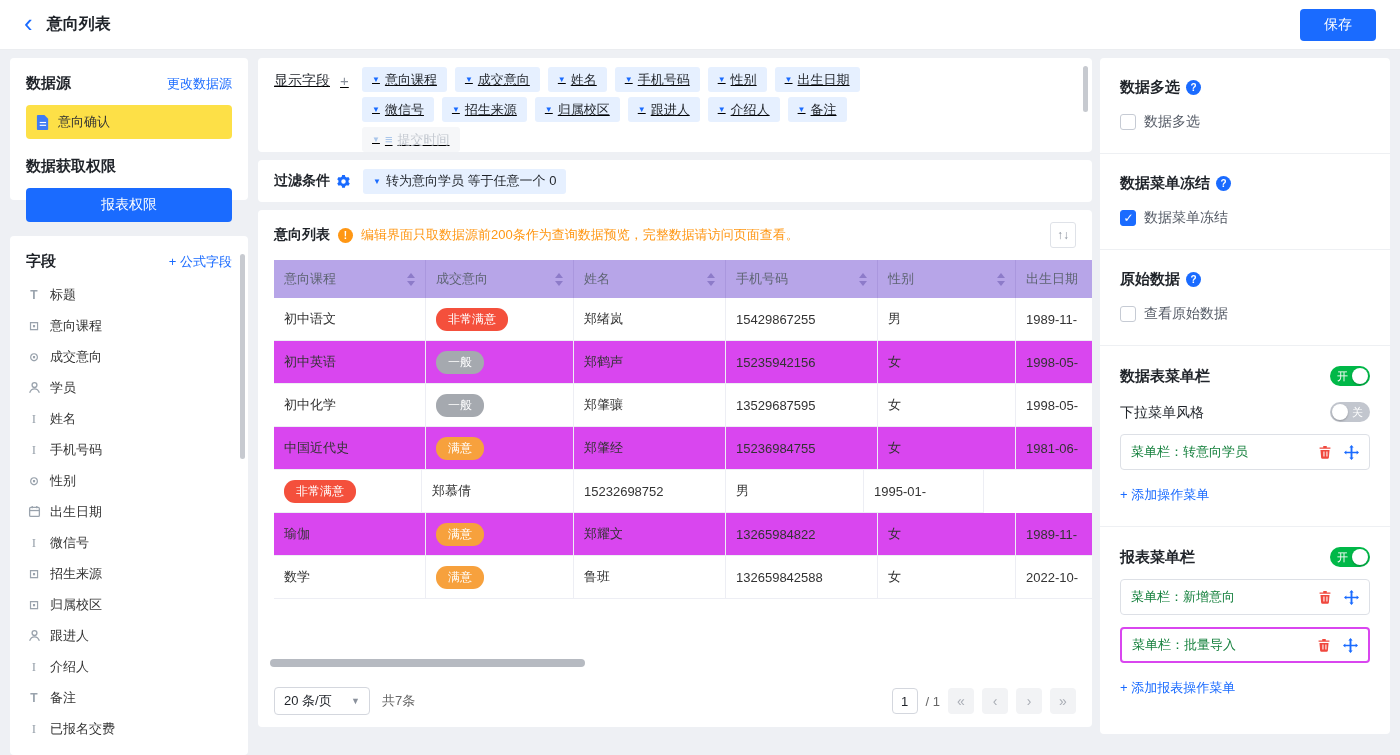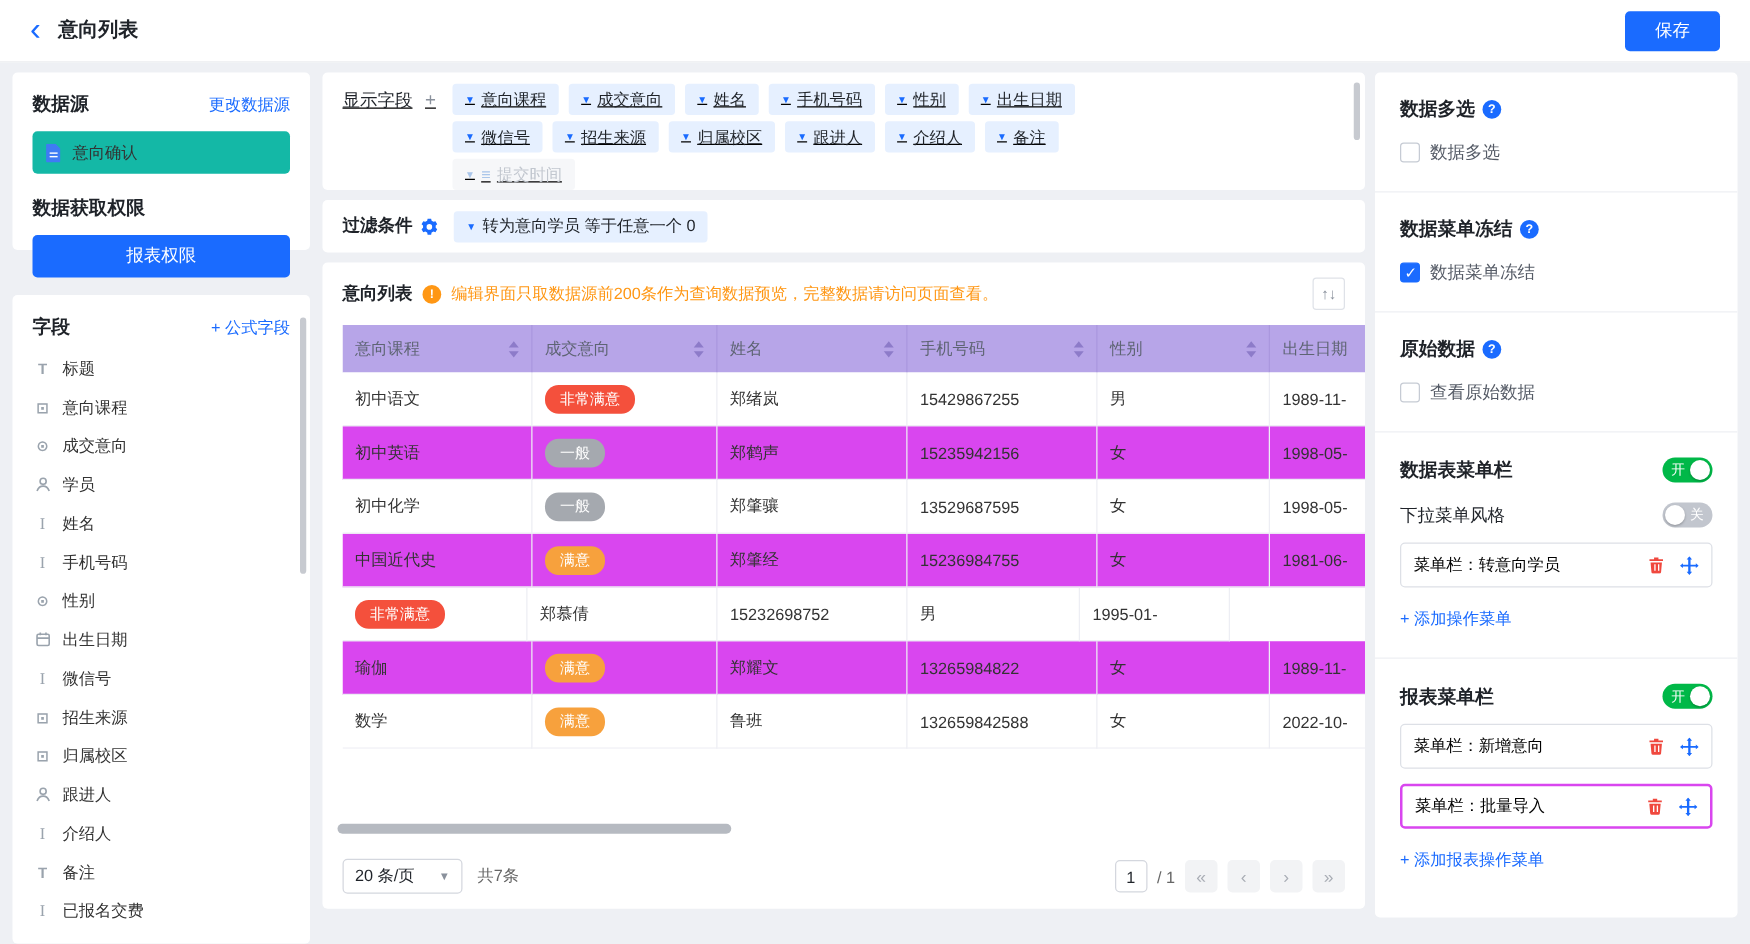--- a/index.html
+++ b/index.html
@@ -14,21 +14,21 @@
   .save-btn { margin-left:auto; background:#1a6bff; color:#fff; font-size:14px; border:none;
               border-radius:4px; height:32px; padding:0 24px; cursor:pointer; }
 
   .panel { position:absolute; background:#fff; border-radius:4px; }
   .sec-title { font-size:15px; font-weight:bold; color:#1f2329; }
   .link { color:#1a6bff; font-size:13px; cursor:pointer; }
 
   
   .p-datasource { left:10px; top:58px; width:238px; height:142px; padding:16px; }
   .ds-head { display:flex; align-items:center; justify-content:space-between; }
-  .ds-item { margin-top:12px; background:#14b8a6; border-radius:4px; height:34px; display:flex;
+  .ds-item { margin-top:12px; background:#fde047; border-radius:4px; height:34px; display:flex;
              align-items:center; gap:8px; padding:0 10px; font-size:13px; color:#333; cursor:pointer; }
   .perm-title { margin-top:18px; }
   .perm-btn { margin-top:12px; width:100%; height:34px; background:#1a6bff; color:#fff; border:none;
               border-radius:4px; font-size:14px; cursor:pointer; }
 
   .p-fields { left:10px; top:236px; width:238px; height:519px; padding:16px; overflow:hidden; }
   .fl-head { display:flex; align-items:center; justify-content:space-between; }
   #field-list { margin-top:8px; }
   .field-item { height:31px; display:flex; align-items:center; gap:8px; font-size:13px; color:#333; cursor:pointer; }
   .fld-ico { width:16px; display:flex; justify-content:center; align-items:center; flex:none; }
@@ -98,21 +98,21 @@
   .checkbox { width:16px; height:16px; border:1px solid #c6cbd4; border-radius:3px; background:#fff; flex:none; cursor:pointer; position:relative; }
   .checkbox.checked { background:#1a6bff; border-color:#1a6bff; }
   .checkbox.checked::after { content:"✓"; position:absolute; left:2.5px; top:-0.5px; color:#fff; font-size:12px; }
   .sub-row { margin-top:16px; display:flex; align-items:flex-end; font-size:14px; color:#1f2329; }
   .switch { width:40px; height:20px; border-radius:10px; position:relative; flex:none; cursor:pointer; margin-left:auto; }
   .switch .knob { position:absolute; top:2px; width:16px; height:16px; border-radius:50%; background:#fff; box-shadow:0 1px 2px rgba(0,0,0,.25); }
   .switch .txt { position:absolute; top:50%; transform:translateY(-50%); font-size:11px; color:#fff; }
   .switch.on { background:#00b848; } .switch.on .knob { right:2px; } .switch.on .txt { left:7px; }
   .switch.off { background:#c2c6ce; } .switch.off .knob { left:2px; } .switch.off .txt { right:7px; }
   .menu-chip { margin-top:12px; height:36px; border:1px solid #dde0e6; border-radius:4px; display:flex;
-               align-items:center; padding:0 10px; font-size:13px; color:#000000; background:#fff; }
+               align-items:center; padding:0 10px; font-size:13px; color:#15803d; background:#fff; }
   .menu-chip.highlight { border:2px solid #d946ef; }
   .mc-sp { flex:1; }
   .mc-ico { display:flex; align-items:center; margin-left:12px; cursor:pointer; }
   .add-link { margin-top:16px; color:#1a6bff; font-size:13px; cursor:pointer; display:inline-block; }
 </style>
 </head>
 <body>
 
 <div class="topbar">
   <span class="back">‹</span>

